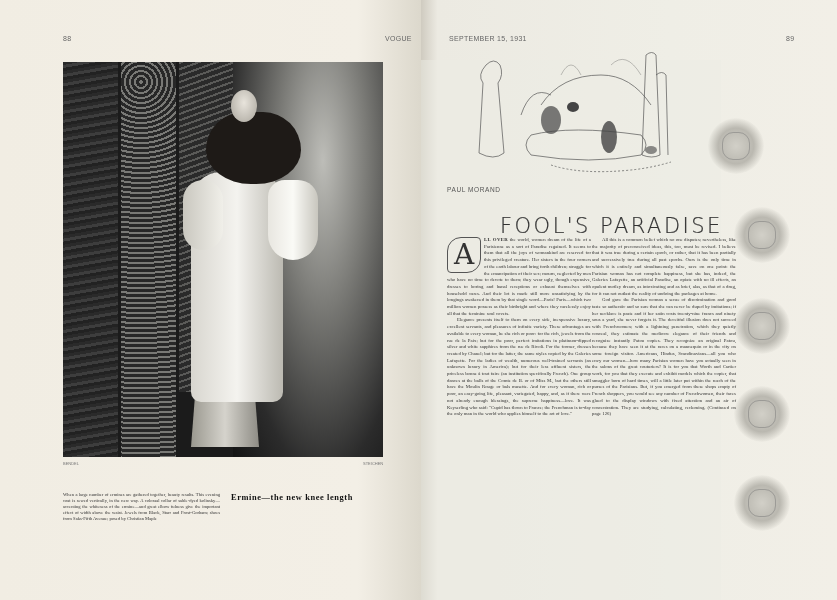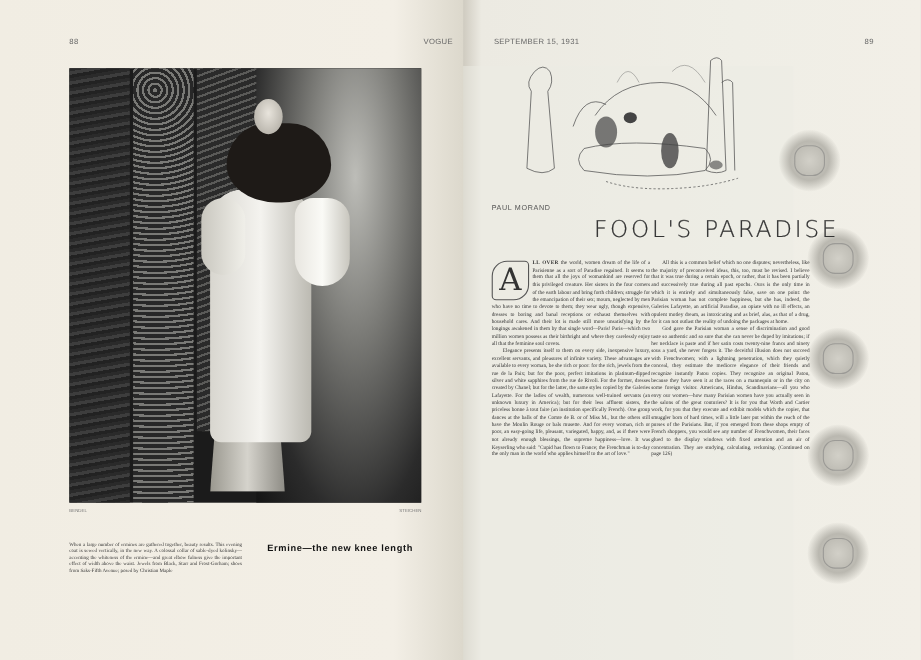--- a/index.html
+++ b/index.html
@@ -15,26 +15,26 @@
   .screen3 { position:absolute; left:116px; top:0; width:55px; height:330px; background:repeating-linear-gradient(160deg,#5a5a58 0 2px,#2a2a2a 2px 6px); }
   .wall { position:absolute; left:170px; top:0; width:150px; height:395px; background:radial-gradient(ellipse at 60% 25%,#bdbdb8 0%,#7a7a76 35%,#2b2b2b 75%,#141414 100%); }
   .figure-coat { position:absolute; left:128px; top:110px; width:92px; height:230px; background:linear-gradient(90deg,#d8d6cf,#f4f3ef 50%,#bcbab2); border-radius:30px 30px 10px 10px; }
   .figure-sleeve { position:absolute; left:205px; top:118px; width:50px; height:80px; background:linear-gradient(90deg,#e8e6e0,#fafaf6,#c8c6be); border-radius:20px 24px 30px 30px; }
   .figure-sleeve-l { position:absolute; left:120px; top:118px; width:40px; height:70px; background:linear-gradient(90deg,#c9c7bf,#f0efe9); border-radius:20px; }
   .figure-collar { position:absolute; left:143px; top:50px; width:95px; height:72px; background:#1e1a17; border-radius:40px 40px 50% 50%; }
   .figure-head { position:absolute; left:168px; top:28px; width:26px; height:32px; background:radial-gradient(ellipse at 50% 40%,#e8e4dc,#a9a59c); border-radius:50%; }
   .figure-gown { position:absolute; left:128px; top:280px; width:68px; height:105px; background:linear-gradient(90deg,#9a988f,#d5d3cc 50%,#8e8c85); clip-path:polygon(12% 0,88% 0,100% 100%,0 100%); }
   .credit { position:absolute; font-family:"Liberation Sans", sans-serif; font-size:4px; color:#777; }
   .caption { position:absolute; left:63px; top:492px; width:157px; font-size:4.6px; line-height:6.1px; color:#333; text-align:justify; }
-  .headline { position:absolute; left:243px; top:493px; font-family:Liberation Sans, sans-serif; font-weight:bold; font-size:8.4px; color:#111; letter-spacing:0.6px; }
+  .headline { position:absolute; left:231px; top:493px; font-family:Liberation Serif, serif; font-weight:bold; font-size:8.4px; color:#111; letter-spacing:0.6px; }
   .illus-top { position:absolute; left:461px; top:45px; width:245px; height:145px; }
   .vign { position:absolute; width:56px; height:56px; border-radius:50%; background:radial-gradient(circle,#d2d0c8 0%,#bab8b0 45%,rgba(236,234,226,0) 72%); }
   .vign::after { content:""; position:absolute; inset:14px; border-radius:40%; border:1px solid #777; opacity:0.5; }
   .byline { position:absolute; left:447px; top:186px; font-family:"Liberation Sans", sans-serif; font-size:6.5px; color:#555; letter-spacing:0.6px; }
-  .title { position:absolute; left:500px; top:196px; font-family:"DejaVu Sans", sans-serif; font-weight:200; font-size:21px; letter-spacing:2.5px; color:#333;margin-left:40px; -webkit-text-stroke:0.2px #333; }
+  .title { position:absolute; left:500px; top:214px; font-family:"DejaVu Sans", sans-serif; font-weight:200; font-size:21px; letter-spacing:2.5px; color:#333; -webkit-text-stroke:0.2px #333; }
   .col { position:absolute; top:237px; width:144px; font-size:4.8px; line-height:6.7px; color:#333; text-align:justify; }
   .col p { margin:0; text-indent:10px; }
   .col p.first { text-indent:0; }
   .dropcap { float:left; width:32px; height:34px; margin:0 3px 0 0; border:1px solid #555; border-radius:14px 4px 14px 4px; font-size:28px; line-height:34px; text-align:center; color:#333; font-family:"DejaVu Serif", serif; }
   .col1 { left:447px; }
   .col2 { left:592px; }
   .lead { font-weight:bold; letter-spacing:0.3px; }
 </style>
 </head>
 <body>

